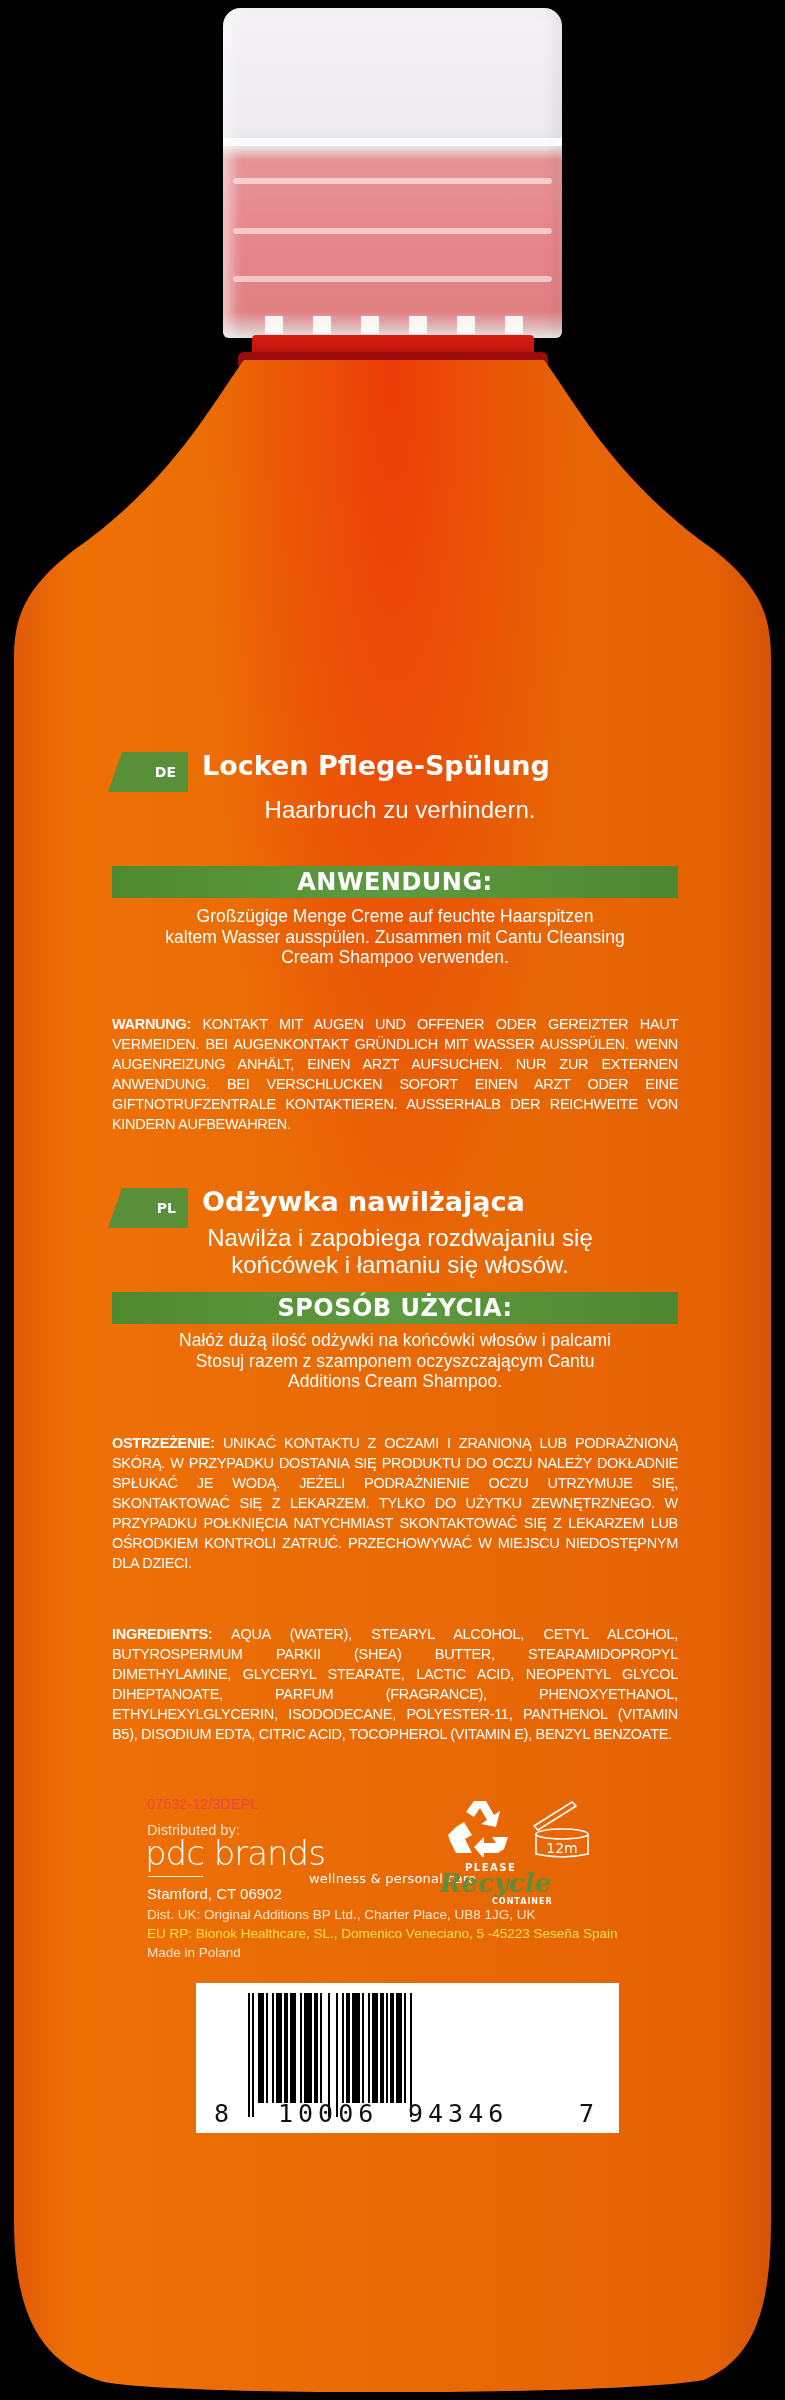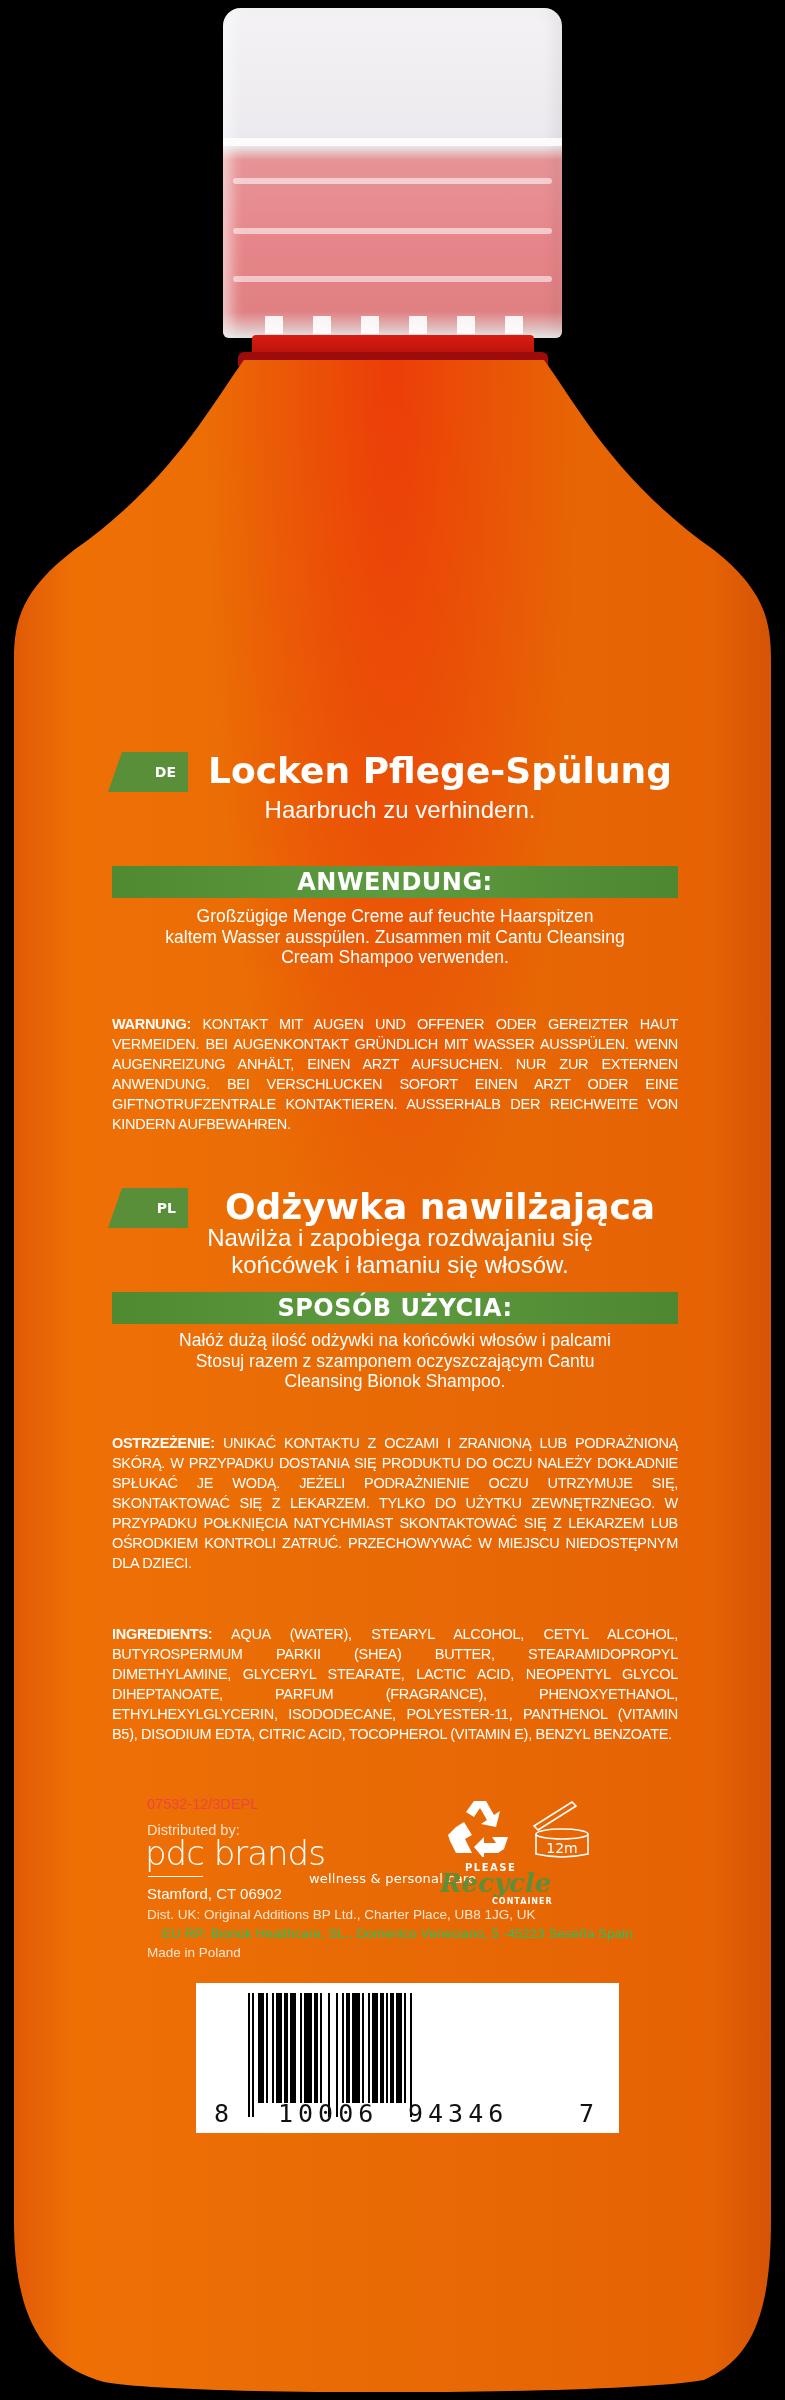--- a/index.html
+++ b/index.html
@@ -26,21 +26,21 @@
       radial-gradient(ellipse at 50% 0%, #ec3d08 0%, rgba(236,61,8,0) 35%),
       linear-gradient(90deg,#e15a06 0%, #ee7005 8%, #e86a05 50%, #e66204 92%, #d55406 100%);
     clip-path: path('M 230 0 L 530 0 C 560 40 600 120 700 190 C 750 230 757 260 757 300 L 757 1860 C 757 1960 735 2000 690 2020 C 600 2036 160 2036 90 2022 C 30 2005 0 1960 0 1860 L 0 300 C 0 260 8 230 60 190 C 160 120 200 40 230 0 Z');
   }
 
   
   .label { position:absolute; left:112px; width:566px; color:#fff; }
   .lang-tab { position:absolute; left:-4px; width:80px; height:40px; background:#5a8f3a;
               clip-path: polygon(14px 0,100% 0,100% 100%,0 100%); font-weight:bold; font-size:14px;
               display:flex; align-items:center; justify-content:flex-end; padding-right:12px; box-sizing:border-box; }
-  .title { font-family:"DejaVu Sans", sans-serif; font-weight:bold; font-size:36px; text-align:center; position:absolute; left:90px; right:0; }
+  .title { font-family:"DejaVu Sans", sans-serif; font-weight:bold; font-size:27px; position:absolute; left:90px; right:0; }
   .subtitle { font-family:"Liberation Sans", sans-serif; font-size:24px; line-height:27px; text-align:center; position:absolute; left:10px; right:0; }
   .band { position:absolute; left:0; right:0; height:32px; background:linear-gradient(90deg,#4f8a30,#5e9a40 50%,#4d8730);
           font-weight:bold; font-size:24px; text-align:center; line-height:33px; letter-spacing:.5px; }
   .directions { position:absolute; left:0; right:0; font-family:"Liberation Sans", sans-serif; font-size:17.5px; line-height:20.5px; text-align:center; }
   .warning { position:absolute; left:0; right:0; font-family:"Liberation Sans", sans-serif; font-size:14.5px; line-height:20px;
              text-transform:uppercase; text-align:justify; letter-spacing:-.3px; }
   .warning b { font-weight:bold; }
   .ingredients { position:absolute; left:0; right:0; font-family:"Liberation Sans", sans-serif; font-size:14.5px; line-height:20px; text-align:justify; letter-spacing:-.3px; }
 
   .small { position:absolute; font-family:"Liberation Sans", sans-serif; font-size:14.5px; line-height:18px; white-space:nowrap; }
@@ -99,21 +99,21 @@
     </div>
   <div class="title" style="top:-2px;">Odżywka nawilżająca</div>
   <div class="subtitle" style="top:36px;">
     <div>Nawilża i zapobiega rozdwajaniu się</div>
     <div>końcówek i łamaniu się włosów.</div>
   </div>
   <div class="band" style="top:104px;">SPOSÓB UŻYCIA:</div>
   <div class="directions" style="top:142px;">
     <div>Nałóż dużą ilość odżywki na końcówki włosów i palcami</div>
     <div>Stosuj razem z szamponem oczyszczającym Cantu</div>
-    <div>Cleansing Bionok Shampoo.</div>
+    <div>Additions Cream Shampoo.</div>
   </div>
   <div class="warning" style="top:245px;">
     <b>OSTRZEŻENIE:</b>
     <span>UNIKAĆ KONTAKTU Z OCZAMI I ZRANIONĄ LUB PODRAŻNIONĄ SKÓRĄ. W PRZYPADKU DOSTANIA SIĘ PRODUKTU DO OCZU NALEŻY DOKŁADNIE SPŁUKAĆ JE WODĄ. JEŻELI PODRAŻNIENIE OCZU UTRZYMUJE SIĘ, SKONTAKTOWAĆ SIĘ Z LEKARZEM. TYLKO DO UŻYTKU ZEWNĘTRZNEGO. W PRZYPADKU POŁKNIĘCIA NATYCHMIAST SKONTAKTOWAĆ SIĘ Z LEKARZEM LUB OŚRODKIEM KONTROLI ZATRUĆ. PRZECHOWYWAĆ W MIEJSCU NIEDOSTĘPNYM DLA DZIECI.</span>
   </div>
 </div>
 
 <div class="label" style="top:1624px;">
   <div class="ingredients" style="top:0;">
     <b>INGREDIENTS:</b>
@@ -121,21 +121,21 @@
   </div>
 </div>
 
 <div class="small" style="left:147px; top:1795px; color:#ef4444;">07532-12/3DEPL</div>
 <div class="small" style="left:147px; top:1821px; color:#fbe2cc;">Distributed by:</div>
 <div class="pdc" style="left:145px; top:1833px; color:#fff;">pdc brands</div>
 <div class="pdc-rule" style="left:148px; top:1876px; width:55px;"></div>
 <div class="pdc-tag" style="left:265px; top:1871px; color:#fff;">wellness &amp; personal care</div>
 <div class="small" style="left:147px; top:1885px; color:#fff; font-size:15px;">Stamford, CT 06902</div>
 <div class="small" style="left:147px; top:1906px; color:#fde5cf; font-size:13.5px;">Dist. UK: Original Additions BP Ltd., Charter Place, UB8 1JG, UK</div>
-<div class="small" style="left:162px; top:1925px; color:#22c55e; font-size:13.5px;">EU RP: Bionok Healthcare, SL., Domenico Veneciano, 5 -45223 Seseña Spain</div>
+<div class="small" style="left:147px; top:1925px; color:#fde047; font-size:13.5px;">EU RP: Bionok Healthcare, SL., Domenico Veneciano, 5 -45223 Seseña Spain</div>
 <div class="small" style="left:147px; top:1944px; color:#fde5cf; font-size:13.5px;">Made in Poland</div>
 
 <svg class="recycle" style="left:448px; top:1797px;" width="64" height="60" viewBox="0 0 64 60">
   <g fill="#fff">
     <path d="M26 4 L38 4 L46 18 L52 14 L48 30 L33 27 L39 23 L32 11 L26 20 L18 15 Z"></path>
     <path d="M8 30 L16 25 L24 38 L17 42 L24 56 L8 56 L2 44 L0 38 Z"></path>
     <path d="M44 40 L60 40 L56 52 L50 56 L36 56 L36 62 L26 50 L36 40 L36 46 L48 46 Z"></path>
   </g>
 </svg>
 <div class="please" style="left:465px; top:1862px; color:#fff;">PLEASE</div>

